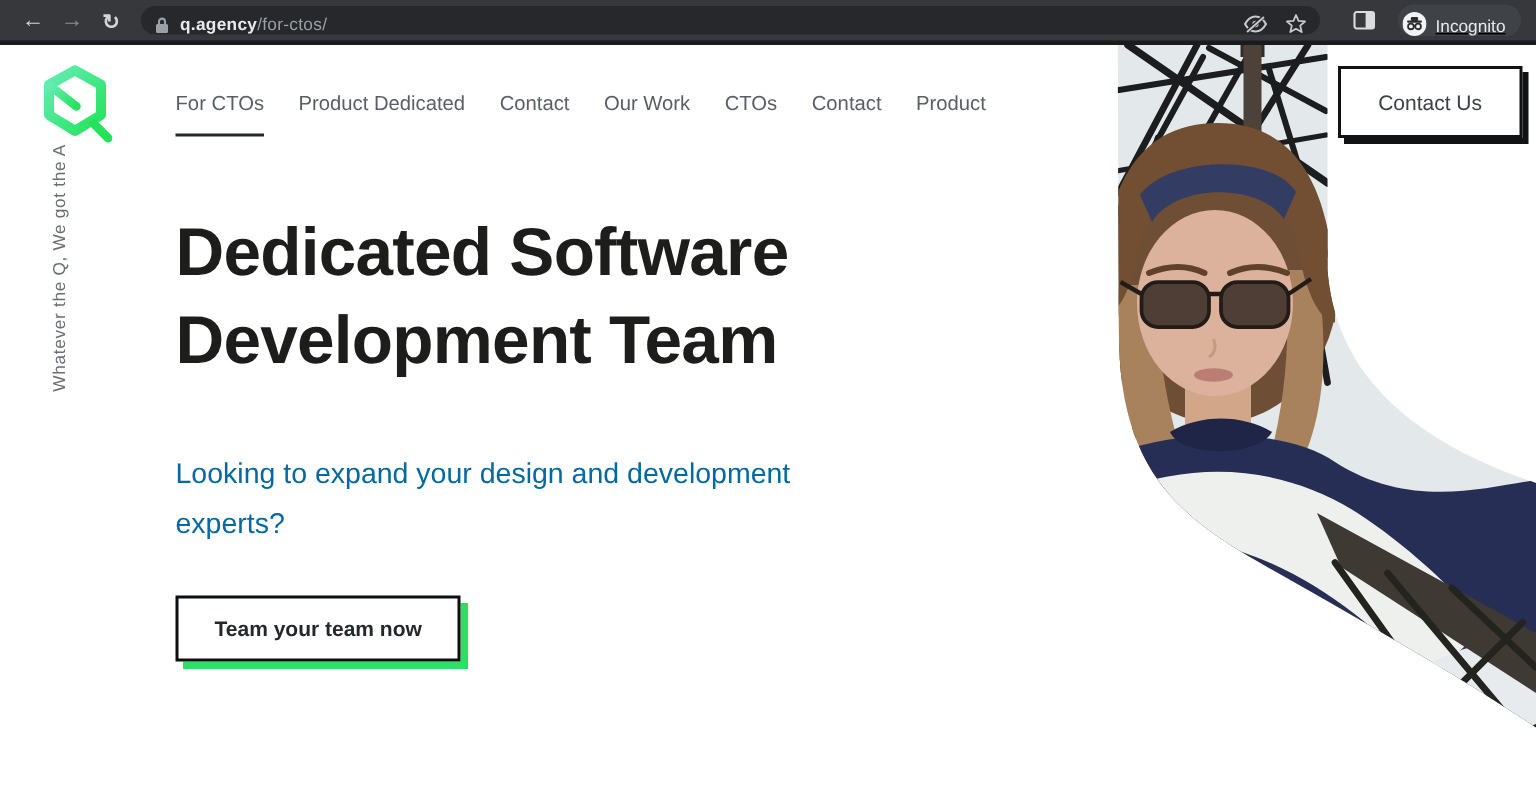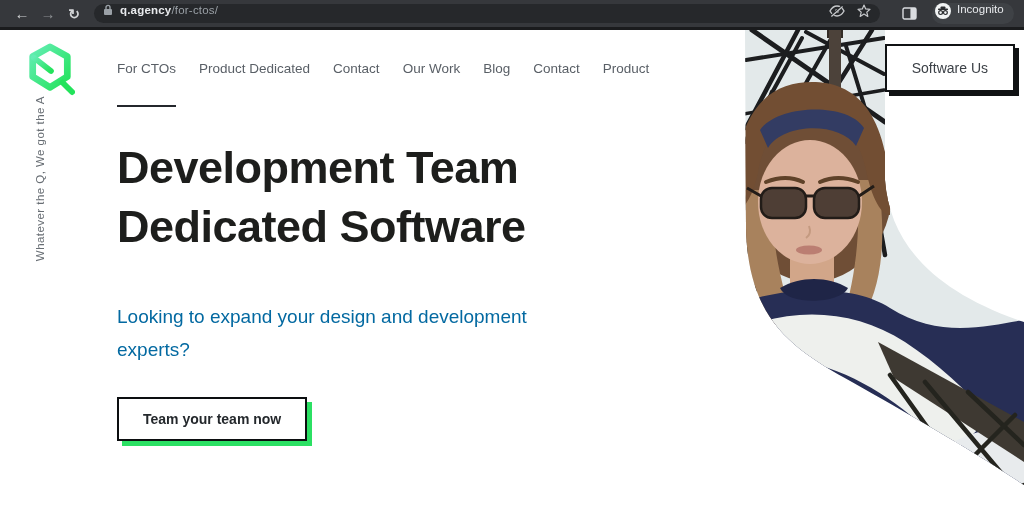--- a/index.html
+++ b/index.html
@@ -11,41 +11,41 @@
   .browser-bar {
     height:30px; background:#36383c; border-bottom:3px solid #1a1b1d;
     display:flex; align-items:center; padding:0 10px; gap:2px;
   }
   .nav-ico { width:24px; height:22px; display:flex; align-items:center; justify-content:center;
     color:#d2d4d6; font-size:15px; line-height:1; cursor:pointer; }
   .nav-ico.dim { color:#8d9093; }
   .nav-ico.reload { font-size:14px; font-weight:bold; }
   .omnibox {
     flex:1; max-width:786px; height:19px; background:#26282b; border-radius:10px;
-    display:flex; align-items:flex-start; padding:0 9px; gap:7px; margin:0 8px 0 6px;
+    display:flex; align-items:flex-end; padding:0 9px; gap:7px; margin:0 8px 0 6px;
   }
   .url { font-size:11.5px; letter-spacing:.2px; white-space:nowrap; }
   .url .domain { color:#e8eaed; font-weight:bold; }
   .url .path { color:#9aa0a6; }
   .omni-right { margin-left:auto; display:flex; align-items:center; gap:12px; }
   .side-panel-wrap { width:26px; display:flex; justify-content:center; margin-left:6px; }
   .incog-badge {
-    display:flex; align-items:flex-start; gap:6px; background:#3f4246; border-radius:11px;
-    height:21px; padding:0 10px 0 3px; margin-left:8px;
+    display:flex; align-items:flex-end; gap:6px; background:#3f4246; border-radius:11px;
+    height:21px; padding:0 10px 0 3px; margin-left:8px;text-decoration:underline;
   }
   .incog-label { color:#e8eaed; font-size:11.5px; }
 
   
   .page { position:relative; width:1024px; height:492px; background:#fff; overflow:hidden; }
   .hero-art { position:absolute; top:0; left:0; z-index:0; }
 
   .site-header { position:absolute; top:0; left:0; width:100%; height:100px; z-index:2; }
   .logo { position:absolute; left:25px; top:10px; cursor:pointer; }
   .main-nav { position:absolute; left:117px; top:31px; display:flex; gap:23px; }
-  .nav-item { font-size:13.5px; color:#595f66; padding-bottom:29px;
+  .nav-item { font-size:13.5px; color:#595f66; padding-bottom:13px;
     border-bottom:2px solid transparent; cursor:pointer; white-space:nowrap; }
   .nav-item.active { border-bottom-color:#24272c; }
   .contact-btn {
     position:absolute; right:9px; top:14px; background:#fff; border:2px solid #101214;
     box-shadow:4px 4px 0 0 #101214; padding:14px 25px; font-size:14px; color:#3c4147;
     font-family:"Liberation Sans", sans-serif; cursor:pointer;
   }
 
   .vertical-tagline {
     position:absolute; left:34px; top:66px; z-index:1;
@@ -184,32 +184,32 @@
         </defs>
         <path d="M26,6 L44,16 L44,37 L26,48 L8,37 L8,16 Z" fill="none" stroke="url(#qg)" stroke-width="7" stroke-linejoin="round"></path>
         <path d="M9,17 L27,31" stroke="url(#qg)" stroke-width="6" stroke-linecap="round"></path>
         <path d="M39,43 L49,53" stroke="#23E35B" stroke-width="6" stroke-linecap="round"></path>
       </svg>
       <nav class="main-nav">
         <span class="nav-item active">For CTOs</span>
         <span class="nav-item">Product Dedicated</span>
         <span class="nav-item">Contact</span>
         <span class="nav-item">Our Work</span>
-        <span class="nav-item">Blog</span>
+        <span class="nav-item">CTOs</span>
         <span class="nav-item">Contact</span>
         <span class="nav-item">Product</span>
       </nav>
-      <button class="contact-btn">Software Us</button>
+      <button class="contact-btn">Contact Us</button>
     </div>
 
     <div class="vertical-tagline">Whatever the Q, We got the A</div>
 
     <div class="hero-copy">
       <h1 class="hero-title">
+          <span style="display:block">Dedicated Software</span>
           <span style="display:block">Development Team</span>
-          <span style="display:block">Dedicated Software</span>
         </h1>
       <p class="hero-sub">Looking to expand your design and development experts?</p>
       <button class="cta-btn">Team your team now</button>
     </div>
 
   </div>
 </div>
 
 </body></html>

